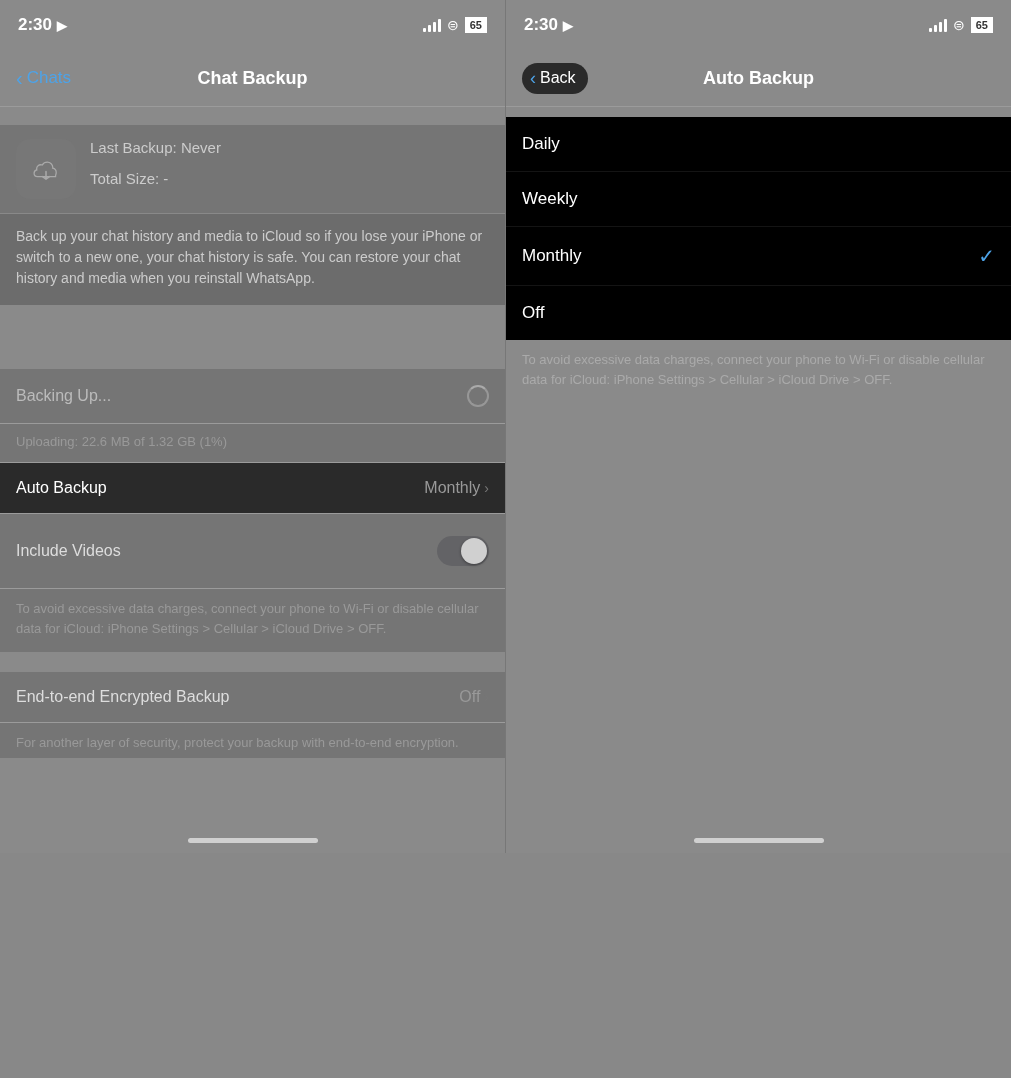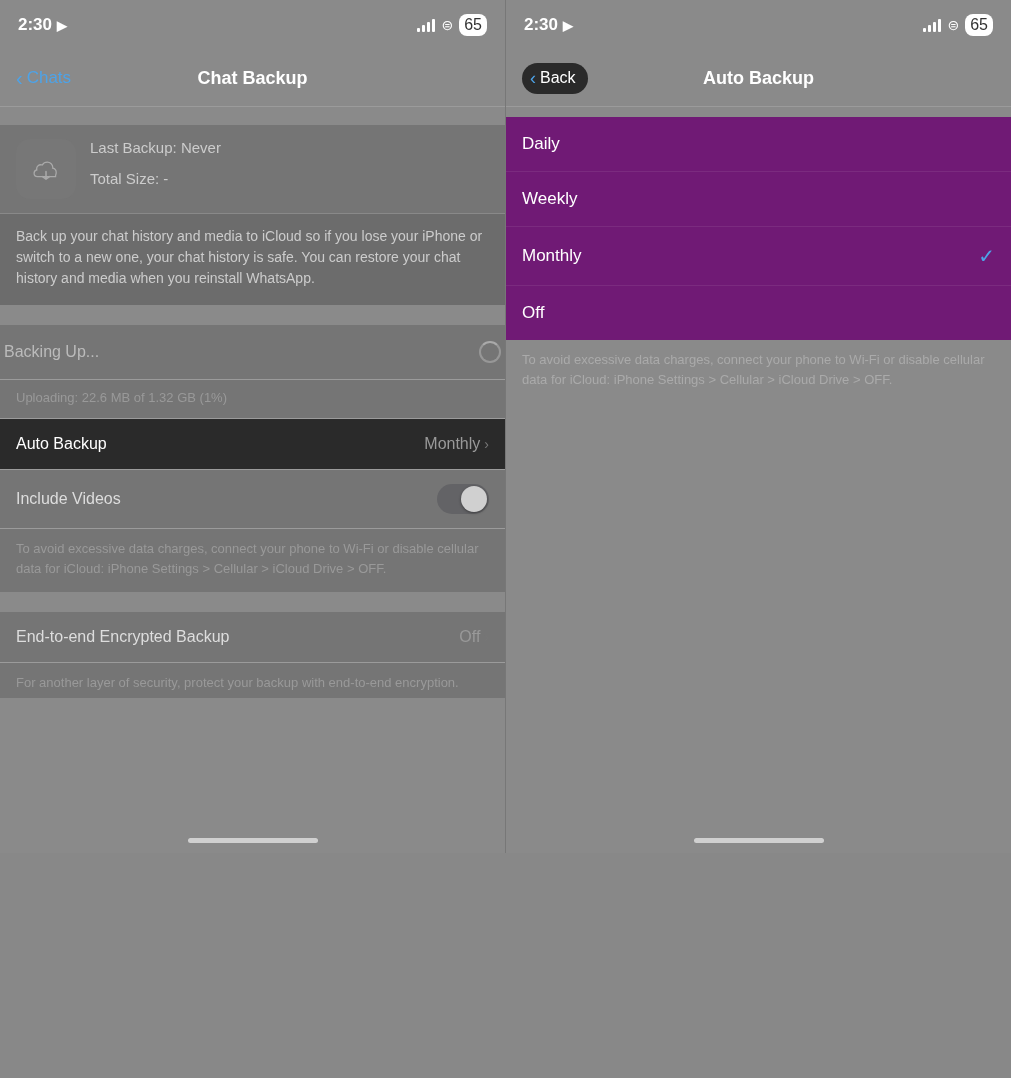--- a/index.html
+++ b/index.html
@@ -59,24 +59,24 @@
       background: #fff;
       border-radius: 1px;
     }
     .wifi-icon {
       color: #fff;
       font-size: 14px;
     }
     .battery-badge {
       background: #fff;
       color: #333;
-      font-size: 16px;
-      font-weight: 400;
+      font-size: 11px;
+      font-weight: 700;
       padding: 2px 5px;
-      border-radius: 8px;
+      border-radius: 0;
     }
 
     
     .nav-bar {
       height: 56px;
       display: flex;
       align-items: center;
       padding: 0 16px;
       background: #8a8a8a;
       position: relative;
@@ -177,24 +177,25 @@
       line-height: 1.5;
     }
 
     .section-gap-sm {
       height: 20px;
       background: #8a8a8a;
     }
 
     .backing-up-row {
       background: rgba(100,100,100,0.55);
-      padding: 16px 4px;
+      padding: 16px 16px;
       display: flex;
       align-items: center;
       justify-content: space-between;
+      margin-top: 44px;
     }
     .backing-up-text {
       font-size: 16px;
       color: #bbb;
     }
     .spinner {
       width: 22px;
       height: 22px;
       border: 2.5px solid rgba(255,255,255,0.25);
       border-top-color: #aaa;
@@ -231,21 +232,21 @@
     }
     .chevron-right {
       font-size: 14px;
       color: #777;
     }
 
     .toggle-row {
       display: flex;
       align-items: center;
       justify-content: space-between;
-      padding: 14px 16px;
+      padding: 22px 16px;
       background: rgba(100,100,100,0.55);
     }
     .toggle-label {
       font-size: 16px;
       color: #ddd;
     }
     .toggle-switch {
       width: 52px;
       height: 30px;
       background: #636366;
@@ -313,21 +314,21 @@
     
     .auto-backup-list {
       background: #1c1c1e;
       margin-top: 10px;
     }
     .auto-option-row {
       display: flex;
       align-items: center;
       justify-content: space-between;
       padding: 17px 16px;
-      background: #701a75;
+      background: #000000;
       border-bottom: 1px solid rgba(255,255,255,0.08);
       cursor: pointer;
     }
     .auto-option-row:last-child {
       border-bottom: none;
     }
     .auto-option-label {
       font-size: 17px;
       color: #fff;
     }

